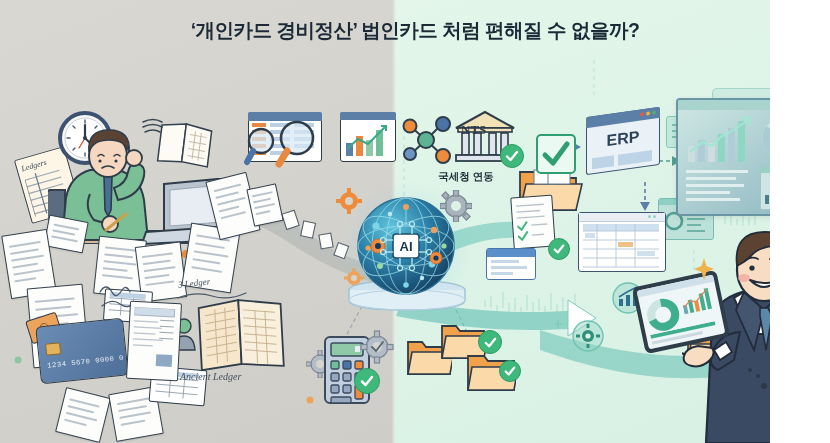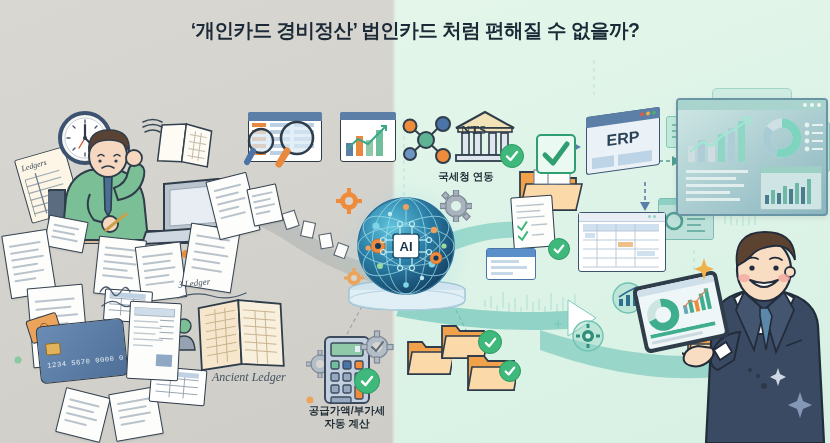--- a/index.html
+++ b/index.html
@@ -1,17 +1,17 @@
 <!DOCTYPE html>
 <html><head>
 <meta charset="utf-8">
 <style>
   html,body{margin:0;padding:0;background:#fff;}
   body{font-family:"Liberation Sans","DejaVu Sans",sans-serif;}
-  #stage{position:relative;width:830px;height:443px;overflow:hidden;}
+  #stage{position:relative;width:770px;height:443px;overflow:hidden;}
 
   
   .bg-left{position:absolute;left:0;top:0;width:394px;height:443px;
     background:linear-gradient(160deg,#d9d7d2 0%,#d5d3ce 45%,#cfcdc7 100%);}
   .bg-right{position:absolute;left:394px;top:0;width:436px;height:443px;
     background:linear-gradient(160deg,#e4f6ea 0%,#ddf3e7 50%,#d8f1e4 100%);}
   .bg-seam{position:absolute;left:392px;top:0;width:4px;height:443px;
     background:linear-gradient(90deg,rgba(214,212,207,1),rgba(226,245,234,1));}
 
   
@@ -339,21 +339,21 @@
           <line x1="46" y1="38" x2="78" y2="42"></line>
         <line x1="46" y1="46" x2="78" y2="50"></line>
           <line x1="46" y1="54" x2="78" y2="58"></line>
         <line x1="18" y1="12" x2="18" y2="66"></line>
           <line x1="28" y1="11" x2="28" y2="65"></line>
         <line x1="58" y1="15" x2="58" y2="68"></line>
           <line x1="68" y1="16" x2="68" y2="69"></line>
       </g>
     </svg>
   </div>
-  <div class="abs" style="left:212px;top:372px;font-size:12px;font-style:italic;color:#44525f;
+  <div class="abs" style="left:180px;top:372px;font-size:10px;font-style:italic;color:#44525f;
        font-family:'Liberation Serif',serif;line-height:10px;z-index:27;">Ancient Ledger</div>
 
   <svg class="abs" style="left:170px;top:318px;z-index:26;" width="28" height="34">
     <circle cx="14" cy="8" r="7" fill="#7bbf97" stroke="#2f3d4b" stroke-width="1.4"></circle>
     <path d="M3 32 q1 -14 11 -14 q10 0 11 14 z" fill="#94a2b2" stroke="#2f3d4b" stroke-width="1.4"></path>
     <path d="M4 22 q-2 8 4 10" stroke="#ef8c3b" stroke-width="3" fill="none" stroke-linecap="round"></path>
   </svg>
 
   <div class="paper" style="left:60px;top:392px;width:44px;height:44px;transform:rotate(14deg);z-index:22;">
     <i style="top:9px;width:70%"></i>
@@ -862,24 +862,20 @@
       <rect x="0" y="12" width="5" height="4"></rect>
         <rect x="23" y="12" width="5" height="4"></rect>
     </g>
       <circle cx="14" cy="14" r="4" fill="#d6d4cf"></circle>
   </svg>
   <div class="chk" style="left:354px;top:368px;width:24px;height:24px;z-index:38;">
     <svg width="14" height="14" viewBox="0 0 14 14">
         <path d="M2 7.5 L5.5 11 L12 3" stroke="#fff" stroke-width="2.5" fill="none" stroke-linecap="round" stroke-linejoin="round"></path>
       </svg>
   </div>
-  <div class="cap" style="left:292px;top:404px;width:110px;">
-    <div>공급가액/부가세</div>
-    <div>자동 계산</div>
-  </div>
 
   <svg class="abs" style="left:340px;top:306px;z-index:33;" width="26" height="32">
     <line x1="22" y1="0" x2="6" y2="30" stroke="#9aa7b3" stroke-width="1.2" stroke-dasharray="4 3"></line>
   </svg>
 
   <svg class="abs" style="left:406px;top:336px;z-index:36;" width="46" height="42">
     <path d="M2 6 L16 6 L20 11 L44 11 L44 38 L2 38 Z" fill="#f0a14a" stroke="#2f3d4b" stroke-width="1.8"></path>
     <path d="M6 16 L48 16 L44 38 L2 38 Z" fill="#fbd9a8" stroke="#2f3d4b" stroke-width="1.6"></path>
   </svg>
   <svg class="abs" style="left:440px;top:320px;z-index:37;" width="46" height="42">

